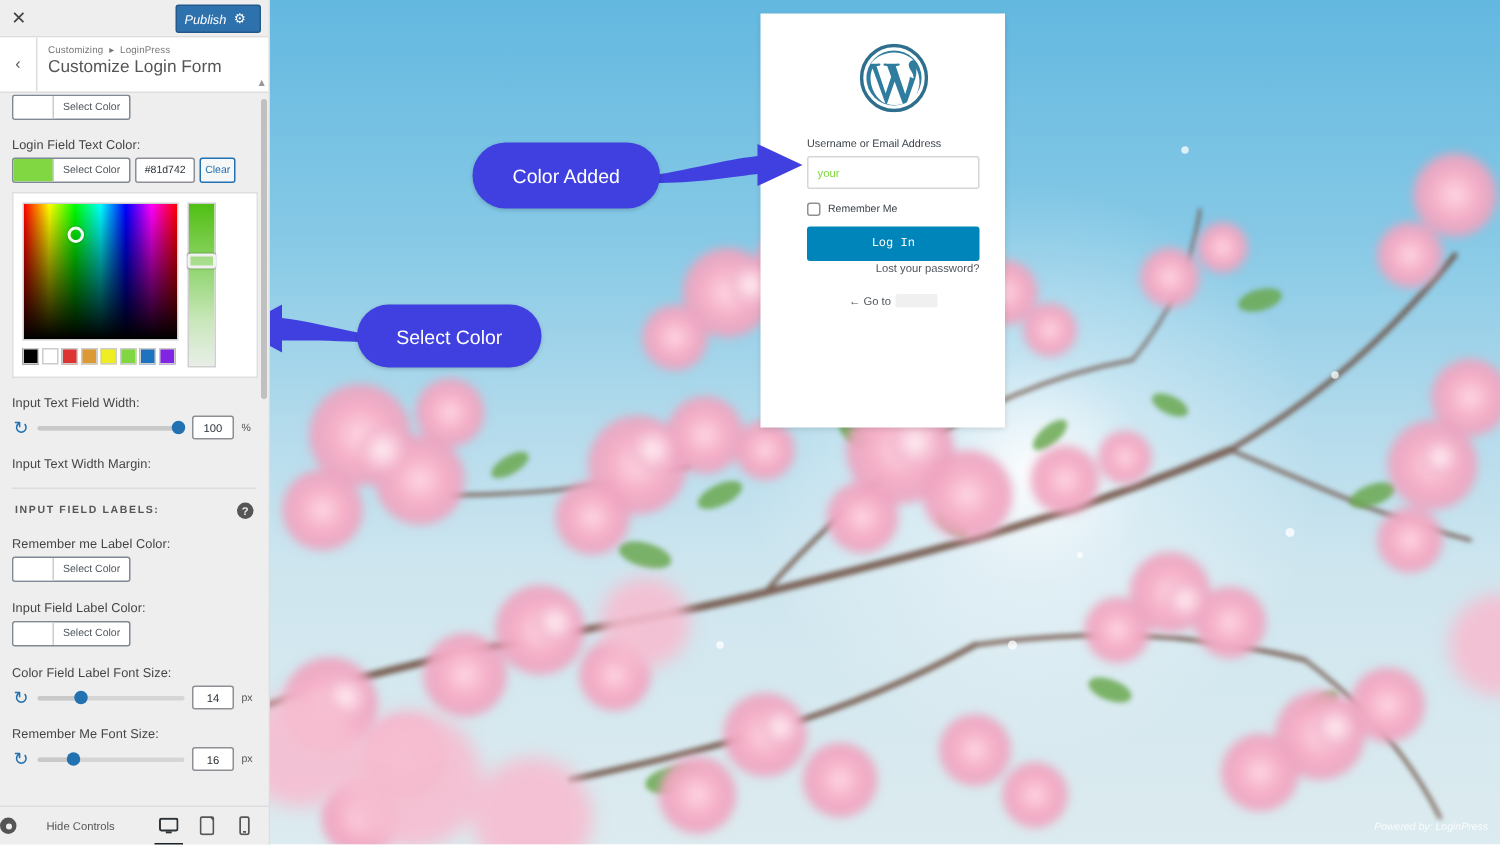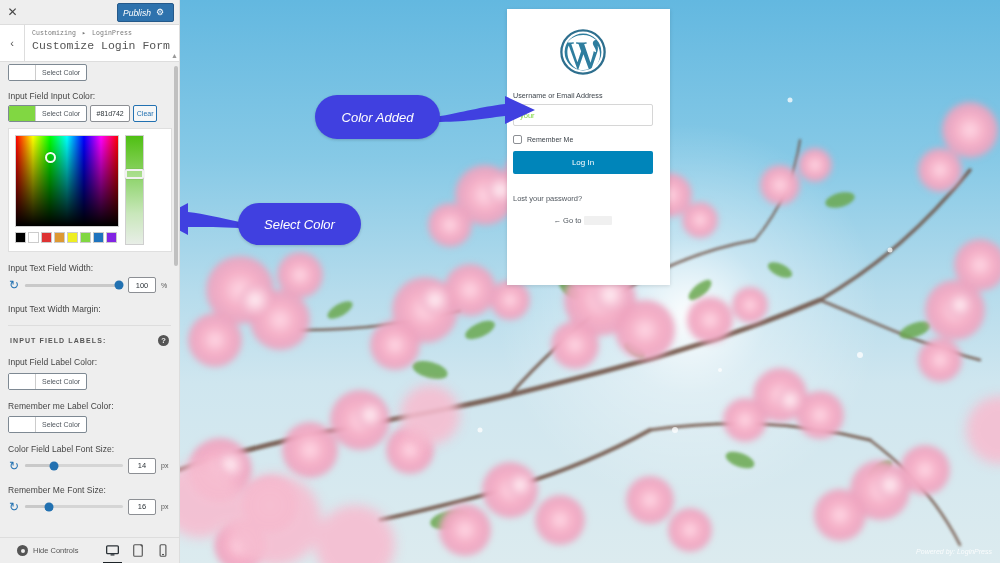--- a/index.html
+++ b/index.html
@@ -46,21 +46,21 @@
     height: 37px;
     background: #fff;
     border-bottom: 1px solid #ddd;
     display: flex; align-items: stretch;
   }
   .cz-back {
     width: 25px; border-right: 1px solid #ddd;
     display: flex; align-items: center; justify-content: center;
     font-size: 11px; color: #555; cursor: pointer;
   }
-  .cz-titles { padding: 4px 0 0 7px; font-family: Liberation Mono, monospace; }
+  .cz-titles { padding: 4px 0 0 7px; }
   .cz-bread { font-size: 6.5px; color: #777; letter-spacing: .1px; }
   .cz-bread .sep { padding: 0 2px; }
   .cz-ptitle { font-size: 11.5px; color: #555; margin-top: 2px; font-weight: 400; }
 
   .cz-body {
     position: absolute; left: 0; top: 63px; right: 0; bottom: 26px;
     overflow: hidden;
     background: #eee;
     padding: 0 8px;
   }
@@ -183,21 +183,21 @@
     position: absolute; right: 1px; top: 27px;
     font-size: 7px; color: #999;
   }
 
   .cz-footer {
     position: absolute; left: 0; bottom: 0; width: 180px; height: 26px;
     background: #eee; border-top: 1px solid #ddd;
     display: flex; align-items: center;
   }
   .hidectrl {
-    display: flex; align-items: center; gap: 5px; padding-left: 17px; cursor: pointer;
+    display: flex; align-items: center; gap: 20px; padding-left: 0; cursor: pointer;
   }
   .hidectrl .dot {
     width: 11px; height: 11px; border-radius: 50%; background: #555;
     display: flex; align-items: center; justify-content: center;
   }
   .hidectrl .dot::after { content: ""; width: 4px; height: 4px; border-radius: 50%; background: #eee; }
   .hidectrl .lbl { font-size: 7.5px; color: #555; }
   .devices { margin-left: auto; display: flex; gap: 10px; padding-right: 10px; }
   .dev { position: relative; width: 15px; height: 18px; display: flex; align-items: center; justify-content: center; cursor: pointer; }
   .dev svg { display: block; }
@@ -219,21 +219,21 @@
   }
   .blossoms { position: absolute; inset: 0; }
   .blossoms svg { display: block; width: 100%; height: 100%; }
 
   
   .login-card {
     position: absolute; left: 327px; top: 9px;
     width: 163px; height: 276px;
     background: #fff;
     box-shadow: 0 1px 4px rgba(0,0,0,.13);
-    padding: 20px 17px 0 6px;
+    padding: 20px 17px 0 31px;
     z-index: 10;
   }
   .wp-logo { display: flex; justify-content: center; margin-bottom: 16px; }
   .wp-logo svg { display: block; }
   .fld-label { font-size: 7.2px; color: #3c434a; margin-bottom: 4px; }
   .fld-input {
     width: 100%; height: 22px;
     border: 1px solid #d6d6d6; border-radius: 2px; background: #fff;
     display: flex; align-items: center; padding: 0 6px;
     position: relative;
@@ -242,33 +242,33 @@
   .eye {
     position: absolute; right: 6px; top: 50%; transform: translateY(-50%);
     color: #2271b1;
   }
   .mtop-a { margin-top: 13px; }
   .remember { display: flex; align-items: center; gap: 5px; margin: 9px 0 7px 0; }
   .cbox { width: 9px; height: 9px; border: 1px solid #8c8f94; border-radius: 2px; background: #fff; cursor: pointer; }
   .remember .lbl { font-size: 7px; color: #3c434a; }
   .login-btn {
     width: 100%; height: 23px; background: #0085ba; border: none; border-radius: 2px;
-    color: #fff; font-size: 8px; font-family: Liberation Sans, sans-serif;
+    color: #fff; font-size: 8px; font-family: Liberation Mono, monospace;
     display: flex; align-items: center; justify-content: center;
     cursor: pointer;
   }
-  .lost { text-align: left; font-size: 7.5px; color: #50575e; margin-top: 20px; cursor: pointer; }
+  .lost { text-align: right; font-size: 7.5px; color: #50575e; cursor: pointer; }
   .goto {
     text-align: center; font-size: 7.5px; color: #50575e; margin-top: 13px;
     display: flex; align-items: center; justify-content: center; gap: 3px; cursor: pointer;
   }
   .redact { display: inline-block; width: 28px; height: 9px; background: #f0f0f0; border-radius: 1px; }
 
   
-  .callout-layer { position: absolute; inset: 0; z-index: 20; pointer-events: none; font-style: italic; }
+  .callout-layer { position: absolute; inset: 0; z-index: 20; pointer-events: none; }
   .pill {
     position: absolute;
     background: #4040e0; border-radius: 999px;
     color: #fff; font-size: 13px;
     display: flex; align-items: center; justify-content: center;
     box-shadow: 0 1px 3px rgba(0,0,0,.18);
     pointer-events: auto;
   }
   #pill-color-added { left: 135px; top: 95px; width: 125px; height: 44px; }
   #pill-select-color { left: 58px; top: 203px; width: 123px; height: 42px; }
@@ -493,21 +493,21 @@
     <div class="cz-body">
 
       <div class="ctrl" style="margin-bottom:10px;">
         <div class="colorbtn">
           <span class="swatch" style="background:#ffffff;"></span>
           <span class="txt">Select Color</span>
         </div>
       </div>
 
       <div class="ctrl">
-        <div class="ctrl-label">Input Field Input Color:</div>
+        <div class="ctrl-label">Login Field Text Color:</div>
         <div style="display:flex;align-items:center;">
           <span class="colorbtn">
             <span class="swatch" id="itc-swatch" style="background: rgb(129, 215, 66);"></span>
             <span class="txt">Select Color</span>
           </span>
           <span class="hexbox">#81d742</span>
           <span class="clearbtn">Clear</span>
         </div>
 
         <div class="picker-panel">
@@ -548,29 +548,29 @@
       <div class="ctrl">
         <div class="ctrl-label">Input Text Width Margin:</div>
       </div>
 
       <div class="section-head">
         <span class="st">INPUT FIELD LABELS:</span>
         <span class="help-ic">?</span>
       </div>
 
       <div class="ctrl">
-        <div class="ctrl-label">Input Field Label Color:</div>
+        <div class="ctrl-label">Remember me Label Color:</div>
         <span class="colorbtn">
           <span class="swatch" style="background:#ffffff;"></span>
           <span class="txt">Select Color</span>
         </span>
       </div>
 
       <div class="ctrl">
-        <div class="ctrl-label">Remember me Label Color:</div>
+        <div class="ctrl-label">Input Field Label Color:</div>
         <span class="colorbtn">
           <span class="swatch" style="background:#ffffff;"></span>
           <span class="txt">Select Color</span>
         </span>
       </div>
 
       <div class="ctrl">
         <div class="ctrl-label">Color Field Label Font Size:</div>
         <div class="slider-row">
           <span class="reset-ic">↻</span>

